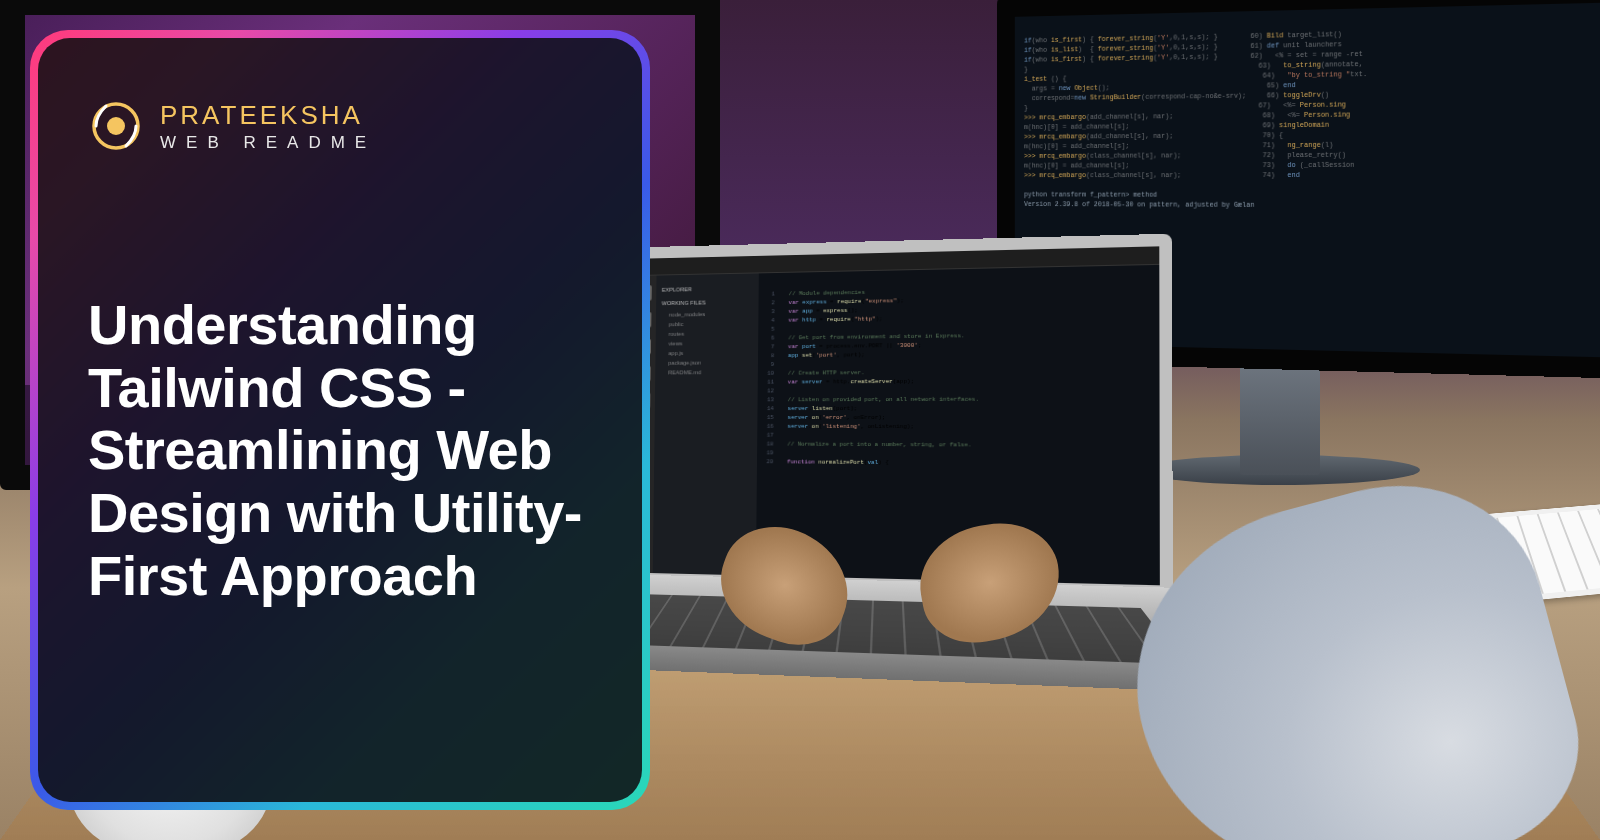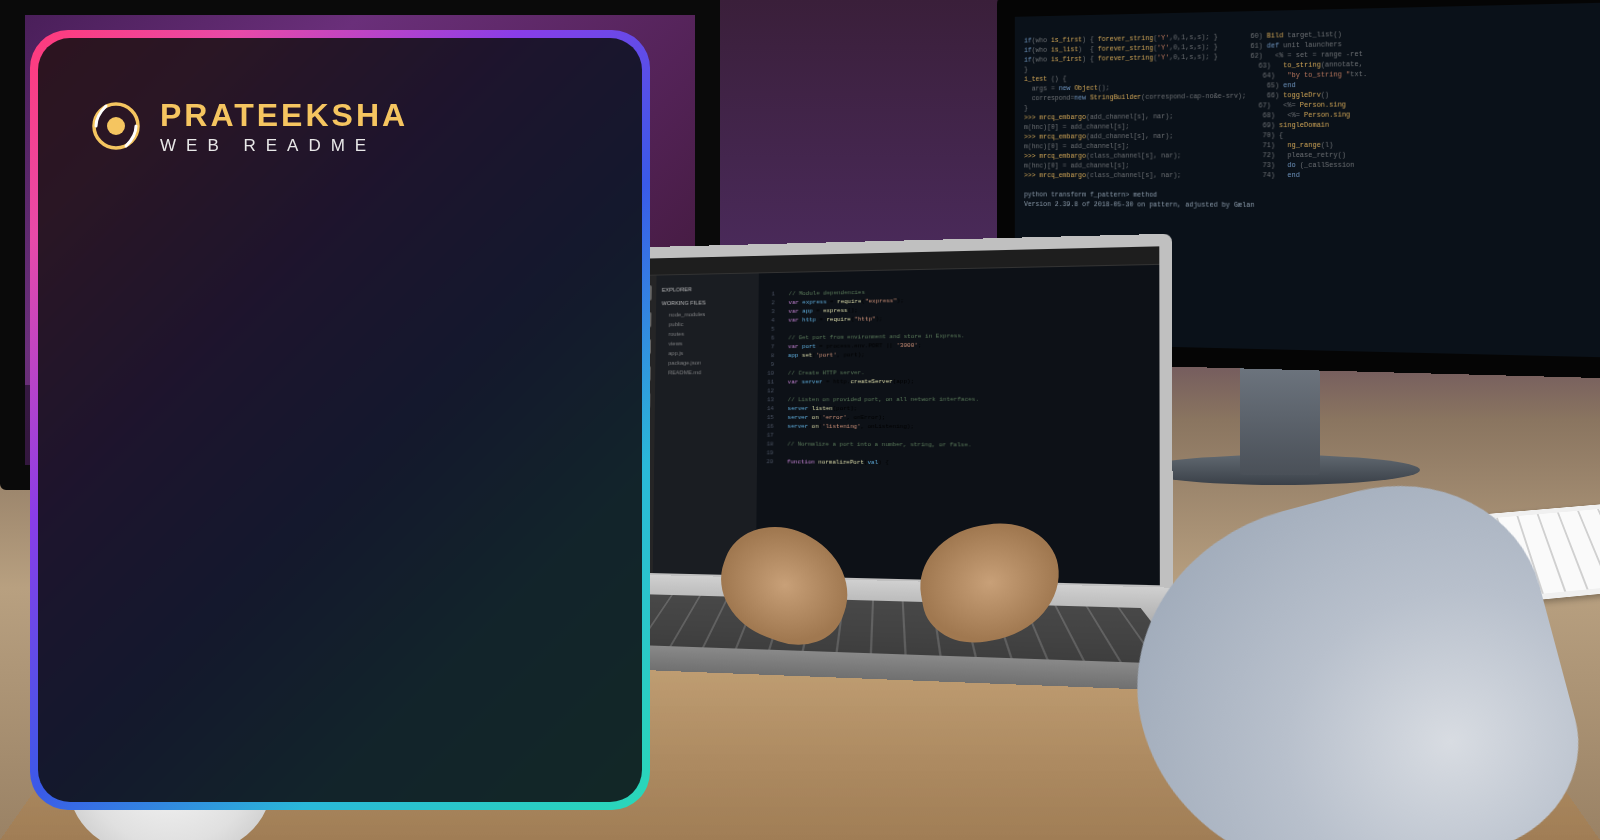--- a/index.html
+++ b/index.html
@@ -328,22 +328,22 @@
       margin-bottom: 140px;
     }
     .logo-mark {
       width: 56px;
       height: 56px;
       position: relative;
     }
     .logo-mark svg { width: 100%; height: 100%; }
     .logo-text { display: flex; flex-direction: column; gap: 2px; }
     .brand-name {
-      font-size: 32px;
-      font-weight: 700;
+      font-size: 26px;
+      font-weight: 400;
       letter-spacing: 3px;
       color: #f5c560;
       line-height: 1;
     }
     .brand-tag {
       font-size: 17px;
       font-weight: 400;
       letter-spacing: 10px;
       color: #e8e8e8;
       line-height: 1;
@@ -523,14 +523,15 @@
           <circle cx="28" cy="28" r="9" fill="#f5c560"></circle>
           <path d="M 18 8 Q 8 18 8 28" fill="none" stroke="#ffffff" stroke-width="3" stroke-linecap="round"></path>
           <path d="M 38 48 Q 48 38 48 28" fill="none" stroke="#ffffff" stroke-width="3" stroke-linecap="round"></path>
         </svg>
       </div>
       <div class="logo-text">
         <div class="brand-name">PRATEEKSHA</div>
         <div class="brand-tag">WEB README</div>
       </div>
     </div>
+    <h1 class="headline">Understanding Tailwind CSS - Streamlining Web Design with Utility-First Approach</h1>
   </div>
 </div>
 
 </body></html>

